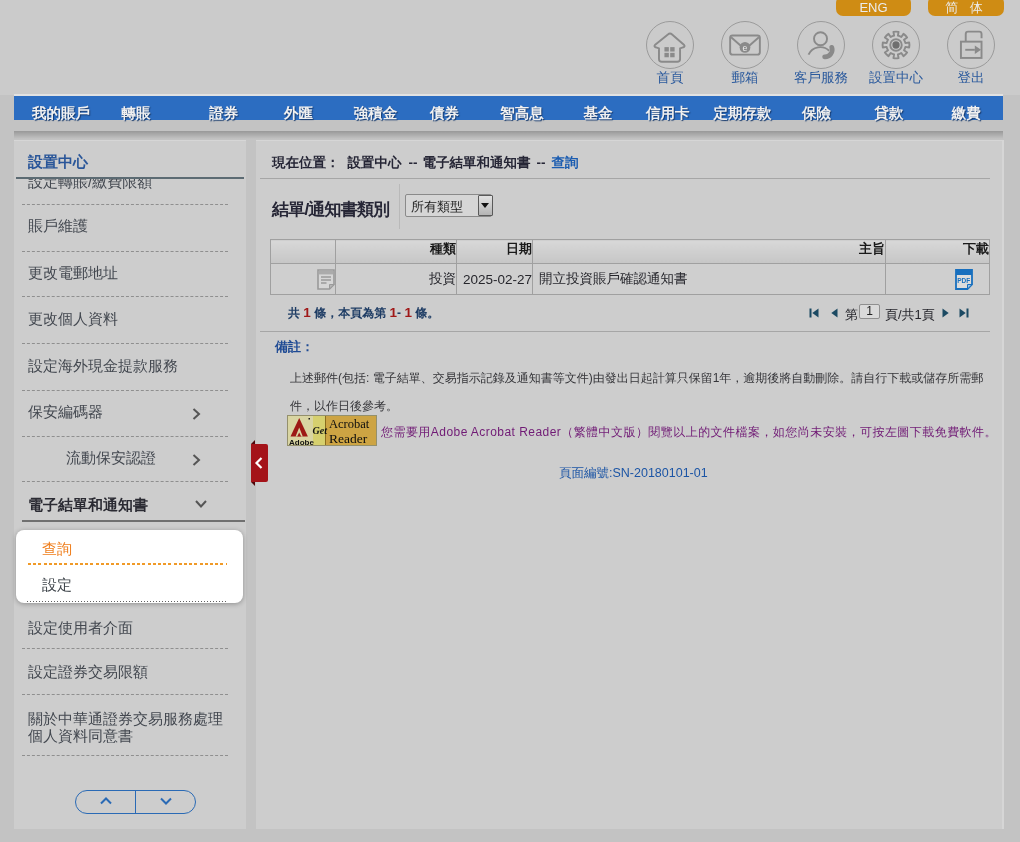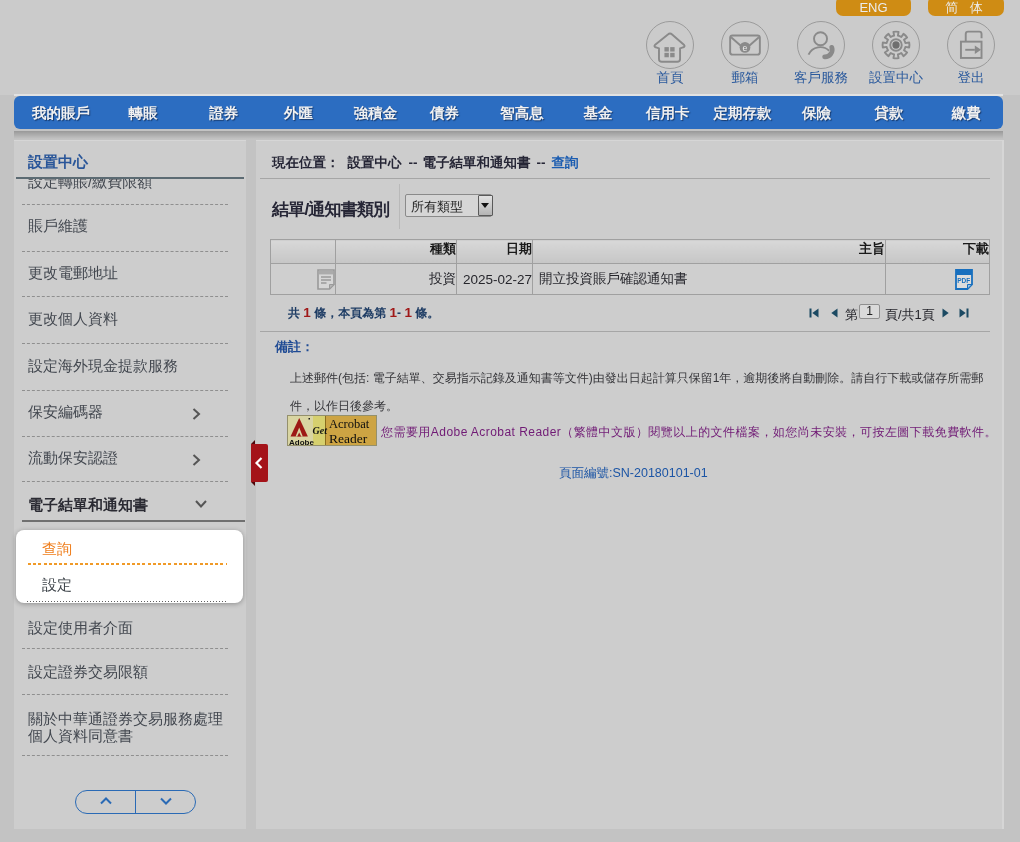--- a/index.html
+++ b/index.html
@@ -10,21 +10,21 @@
 #topband{left:0;top:0;width:1020px;height:95px;background:#cbcbcb;}
 .topbtn{top:-4px;height:20px;border-radius:7px;background:#cf8c14;color:#ececec;
   font-size:13px;text-align:center;line-height:24px;}
 #btn-eng{left:836px;width:75px;}
 #btn-chs{left:928px;width:76px;letter-spacing:4px;}
 .icongrp{top:21px;width:60px;text-align:center;}
 .circ{width:46px;height:46px;border:1.5px solid #9b9b9b;border-radius:50%;margin:0 auto;}
 .iconlbl{margin-top:0;font-size:13.5px;color:#2b5a9d;white-space:nowrap;}
 
 #navtop{left:14px;top:94px;width:989px;height:1.5px;background:#e2e2e2;}
-#navbar{left:14px;top:95.5px;width:989px;height:33px;background:#2c6dc1;border-radius:6px;}
+#navbar{left:14px;top:95.5px;width:989px;height:24px;background:#2c6dc1;}
 #navbar div{position:absolute;transform:translateX(-50%);line-height:35px;font-size:14.5px;font-weight:bold;
   color:#f0f0f0;text-shadow:1px 1px 1px #173a6d;white-space:nowrap;}
 #navshadow{left:14px;top:130.5px;width:989px;height:8px;
   background:linear-gradient(to bottom,rgba(0,0,0,0.22),rgba(0,0,0,0));}
 
 #sidebar{left:14px;top:140px;width:232px;height:689px;background:#cdcdcd;border-top:1px solid #d6d6d6;box-sizing:border-box;}
 #main{left:256px;top:140px;width:747px;height:689px;background:#cdcdcd;border-top:1px solid #d6d6d6;box-sizing:border-box;}
 
 #sb-title{left:28px;top:153px;font-size:15px;font-weight:bold;color:#2a5699;}
 #sb-titleline{left:16px;top:177px;width:228px;height:2px;background:#5c6b73;}
@@ -127,21 +127,21 @@
     <rect x="13.5" y="20.5" width="21.5" height="17"></rect>
     <path d="M18,29 H28"></path>
     <path d="M28,24.5 V33.5 L34.5,29 Z" fill="#8a8a8a" stroke="none"></path>
   </svg></div>
   <div class="iconlbl">登出</div>
 </div>
 
 <div class="abs" id="navtop"></div>
 <div class="abs" id="navbar">
     <div style="left:47px;">我的賬戶</div>
-    <div style="left:129px;">轉賬</div>
+    <div style="left:122px;">轉賬</div>
     <div style="left:209.8px;">證券</div>
     <div style="left:284.4px;">外匯</div>
     <div style="left:361.4px;">強積金</div>
     <div style="left:430.6px;">債券</div>
     <div style="left:507.9px;">智高息</div>
     <div style="left:584px;">基金</div>
     <div style="left:653.7px;">信用卡</div>
     <div style="left:728.6px;">定期存款</div>
     <div style="left:802.6px;">保險</div>
     <div style="left:874.9px;">貸款</div>
@@ -165,21 +165,21 @@
 <div class="abs sbdash" style="top:296px;"></div>
 <div class="abs sbitem" style="top:310px;">更改個人資料</div>
 <div class="abs sbdash" style="top:343px;"></div>
 <div class="abs sbitem" style="top:357px;">設定海外現金提款服務</div>
 <div class="abs sbdash" style="top:390px;"></div>
 <div class="abs sbitem" style="top:403px;">保安編碼器</div>
 <svg class="abs sbchev" style="top:407px;" width="12" height="14" viewBox="0 0 12 14" fill="none" stroke="#555" stroke-width="2">
     <path d="M3.5,2 L9,7 L3.5,12"></path>
   </svg>
 <div class="abs sbdash" style="top:436px;"></div>
-<div class="abs sbitem" style="top:449px;">流動保安認證</div>
+<div class="abs sbitem" style="top:449px;margin-left:38px;">流動保安認證</div>
 <svg class="abs sbchev" style="top:453px;" width="12" height="14" viewBox="0 0 12 14" fill="none" stroke="#555" stroke-width="2">
     <path d="M3.5,2 L9,7 L3.5,12"></path>
   </svg>
 <div class="abs sbdash" style="top:481px;"></div>
 <div class="abs sbitem" style="top:496px;font-weight:bold;color:#2b2b33;">電子結單和通知書</div>
 <svg class="abs" style="left:194px;top:498px;" width="14" height="12" viewBox="0 0 14 12" fill="none" stroke="#555" stroke-width="2">
     <path d="M2,3 L7,8.5 L12,3"></path>
   </svg>
 <div class="abs" id="sb-solid"></div>
 <div class="abs" id="whitebox"></div>

